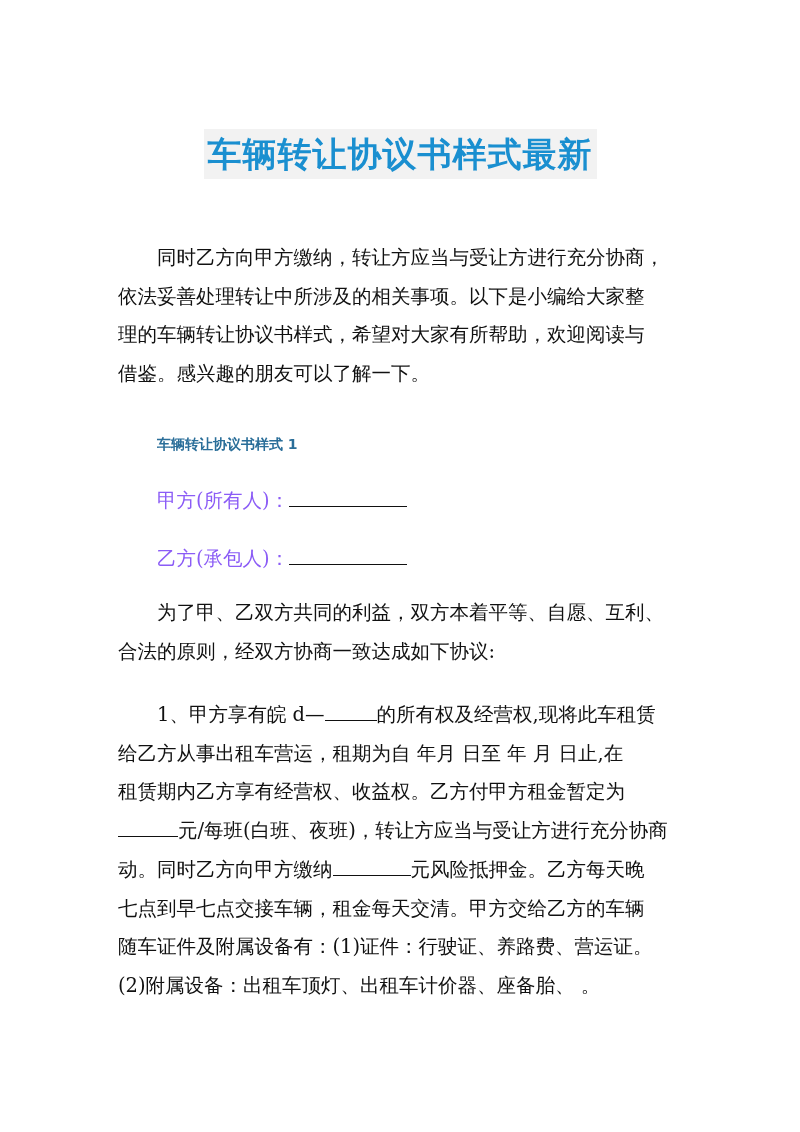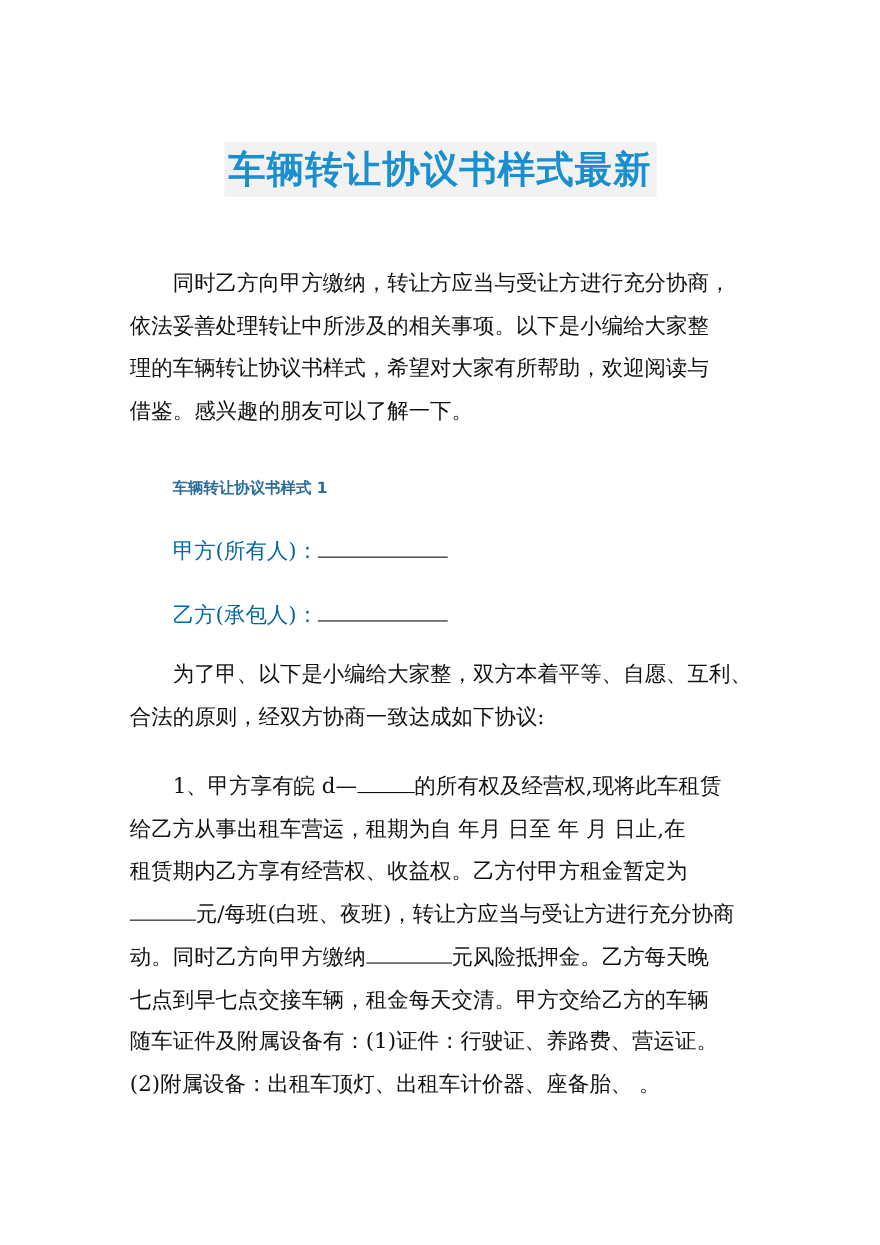--- a/index.html
+++ b/index.html
@@ -58,21 +58,21 @@
       color: #2a6e99;
       line-height: 30px;
       font-family: "DejaVu Sans", sans-serif;
     }
     .field-line {
       position: absolute;
       left: 157px;
       font-size: 19.5px;
       line-height: 30px;
       font-family: "DejaVu Serif", serif;
-      color: #0369a1;
+      color: #8b5cf6;
       white-space: nowrap;
     }
     .blank {
       display: inline-block;
       border-bottom: 1.5px solid #111;
       height: 18px;
       vertical-align: baseline;
     }
     .line {
       display: block;
@@ -100,21 +100,21 @@
 
   <div class="field-line" style="top: 460px;">
     <span>甲方(所有人)：</span><span class="blank" style="width:118px;"></span>
   </div>
 
   <div class="field-line" style="top: 518px;">
     <span>乙方(承包人)：</span><span class="blank" style="width:118px;"></span>
   </div>
 
   <div class="body-text" style="top: 568px;">
-    <span class="line indent">为了甲、以下是小编给大家整，双方本着平等、自愿、互利、</span>
+    <span class="line indent">为了甲、乙双方共同的利益，双方本着平等、自愿、互利、</span>
     <span class="line">合法的原则，经双方协商一致达成如下协议:</span>
   </div>
 
   <div class="body-text" style="top: 670px;">
     <span class="line indent"><span>1、甲方享有皖 d—</span><span class="blank" style="width:52px;"></span><span>的所有权及经营权,现将此车租赁</span></span>
     <span class="line">给乙方从事出租车营运，租期为自  年月  日至  年  月  日止,在</span>
     <span class="line">租赁期内乙方享有经营权、收益权。乙方付甲方租金暂定为</span>
     <span class="line"><span class="blank" style="width:60px;"></span><span>元/每班(白班、夜班)，转让方应当与受让方进行充分协商</span></span>
     <span class="line"><span>动。同时乙方向甲方缴纳</span><span class="blank" style="width:78px;"></span><span>元风险抵押金。乙方每天晚</span></span>
     <span class="line">七点到早七点交接车辆，租金每天交清。甲方交给乙方的车辆</span>

